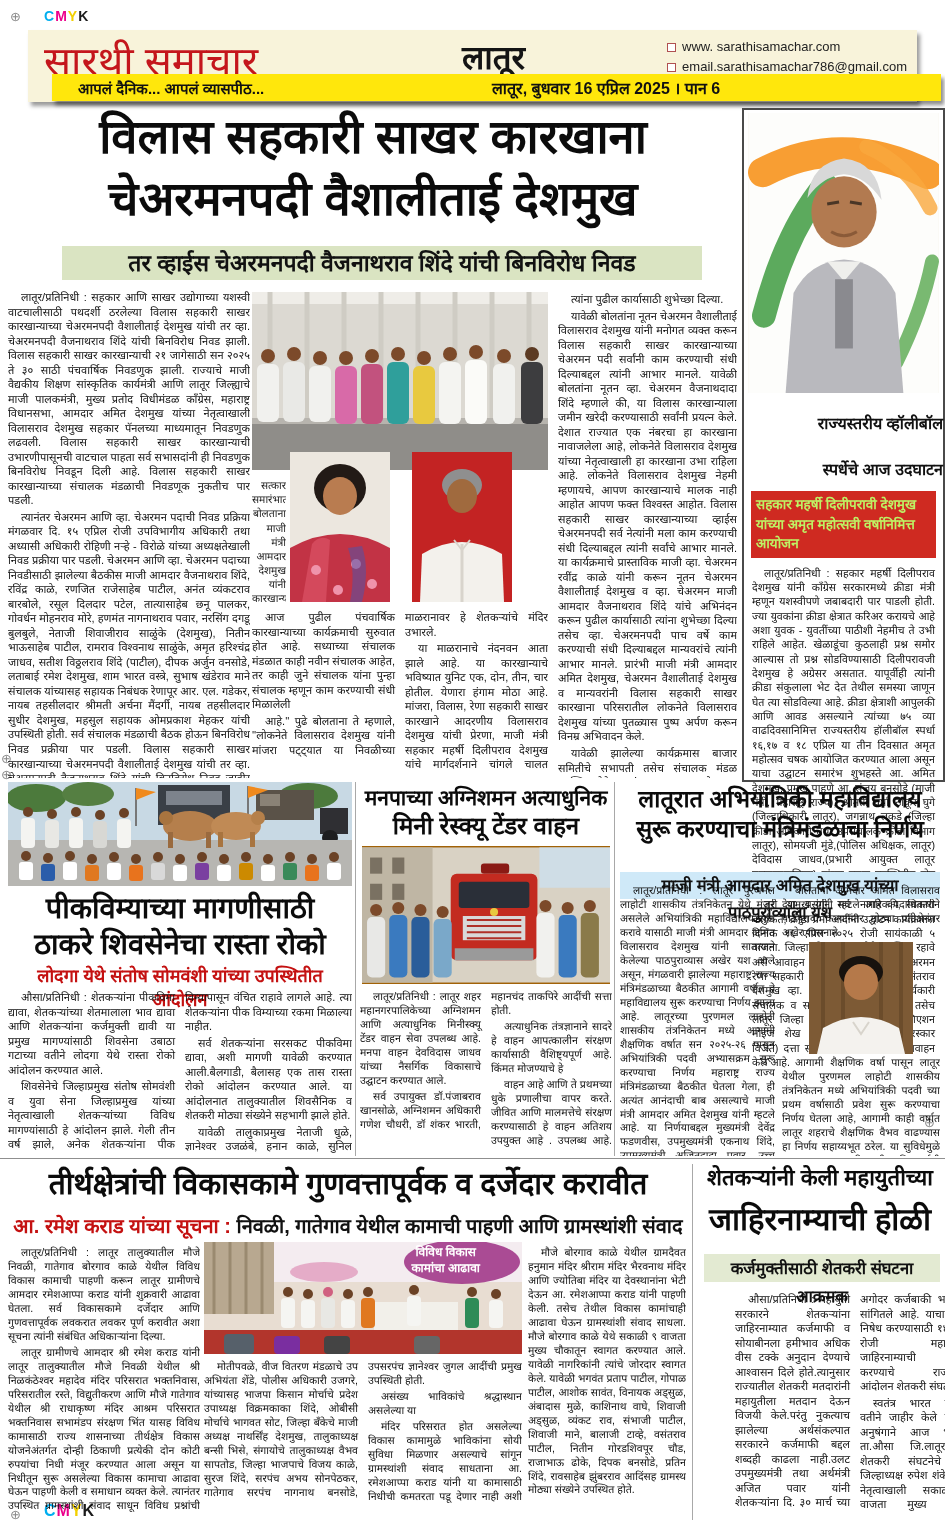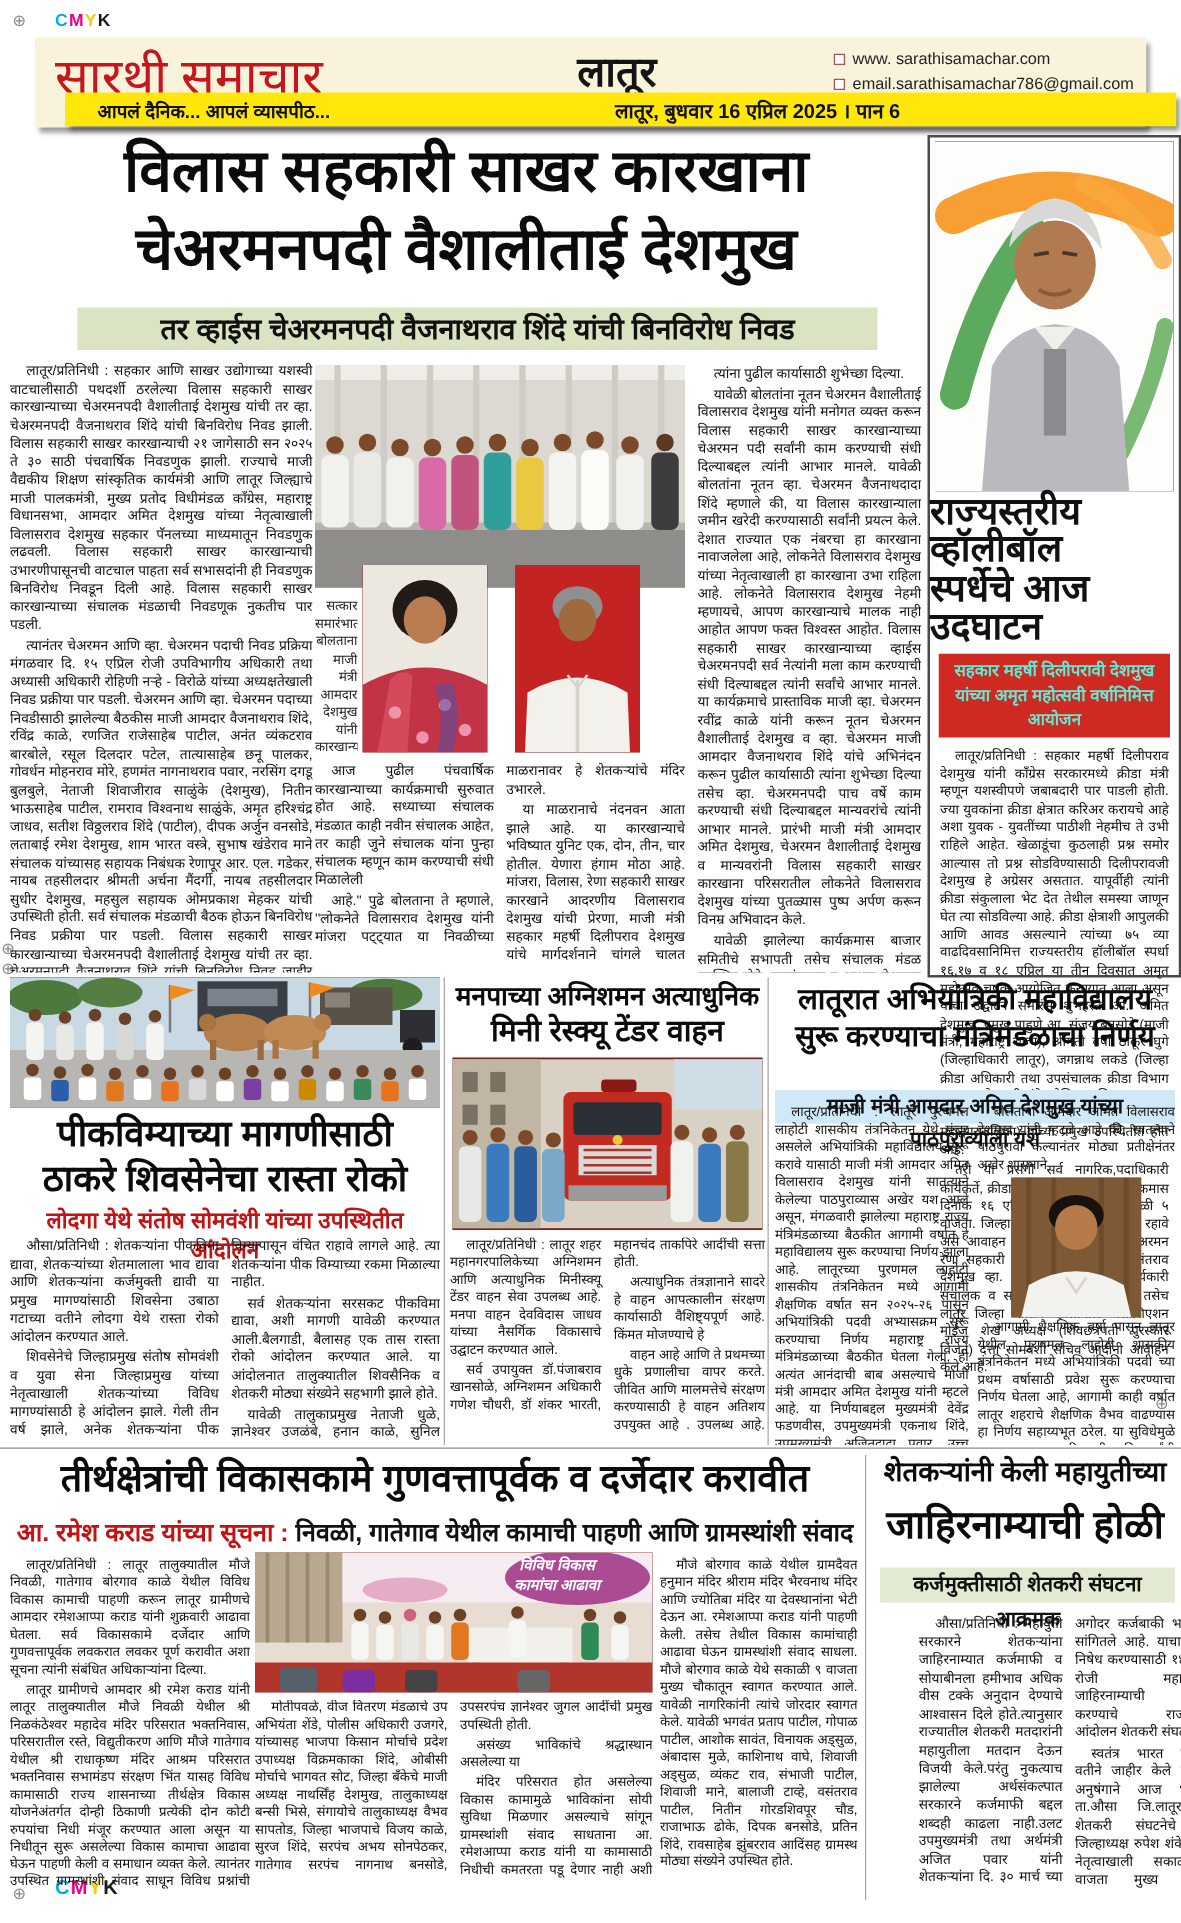--- a/index.html
+++ b/index.html
@@ -16,30 +16,30 @@
   .logo{position:absolute;left:16px;top:2px;font-size:40px;font-weight:normal;color:#c4161c;text-align:center;}
   .city{position:absolute;left:0;top:4px;width:100%;text-align:center;font-size:33px;font-weight:bold;color:#141414;padding-left:21px;}
   .contact{position:absolute;right:10px;top:7px;font-size:13px;line-height:1.55;color:#222;}
   .contact .sq{display:inline-block;width:7px;height:7px;border:1px solid #b05050;margin-right:6px;vertical-align:middle;background:#fff;}
   .yellowbar{left:28px;top:74px;width:889px;height:27px;background:#ffe70c;box-shadow:3px 4px 4px rgba(0,0,0,.45);margin-left:24px;}
   .tagline{position:absolute;left:26px;top:4px;font-size:15px;font-weight:bold;}
   .dateline{position:absolute;left:440px;top:3px;font-size:16px;font-weight:bold;}
   .leadline{font-size:47px;line-height:62px;font-weight:800;}
   .greensub{background:#dae4c2;font-size:23px;font-weight:bold;text-align:center;line-height:34px;}
   .vbox{border:2px solid #4a4a4a;background:#fff;}
-  .vbox .vhl{font-size:30px;line-height:30px;font-weight:bold;text-align:left;margin-top:2px;}
-  .redbox{background:#cf2a21;color:#5eead4;font-size:13.5px;font-weight:bold;text-align:center;margin:6px 7px;padding:4px 5px;line-height:1.45;}
+  .vbox .vhl{font-size:16px;line-height:30px;font-weight:bold;text-align:right;margin-top:16px;}
+  .redbox{background:#cf2a21;color:#bef264;font-size:13.5px;font-weight:bold;text-align:left;margin:6px 7px;padding:4px 5px;line-height:1.45;}
   .vbody{padding:2px 8px;font-size:10.7px;line-height:1.34;text-align:justify;}
   .vbody p{margin:0 0 2px 0;text-indent:12px;}
   .redsub{color:#c41111;font-weight:bold;text-align:center;}
   .bluebar{background:#cfe9f8;font-weight:bold;text-align:center;}
   .greenbar{background:#e3ead2;font-weight:bold;text-align:center;}
   .vrule{border-left:1px solid #a8a8a8;width:0;}
   .hrule{border-top:1px solid #8f8f8f;height:0;}
-  .photo{overflow:hidden;background:#7f1d1d;font-style:italic;}
+  .photo{overflow:hidden;background:#a16207;}
   .photo svg{display:block;width:100%;height:100%;}
   .banner-text{position:absolute;left:54%;top:3px;width:44%;text-align:center;color:#fff;font-weight:bold;font-size:12px;line-height:1.3;}
   .wrapcol{font-size:10.5px;line-height:1.35;text-align:right;overflow:hidden;color:#222;}
 </style>
 </head>
 <body>
 
 <span class="abs regmark" style="left:10px;top:10px;">⊕</span>
 <span class="abs regmark" style="left:1px;top:752px;">⊕</span>
 <span class="abs regmark" style="left:1px;top:768px;">⊕</span>

